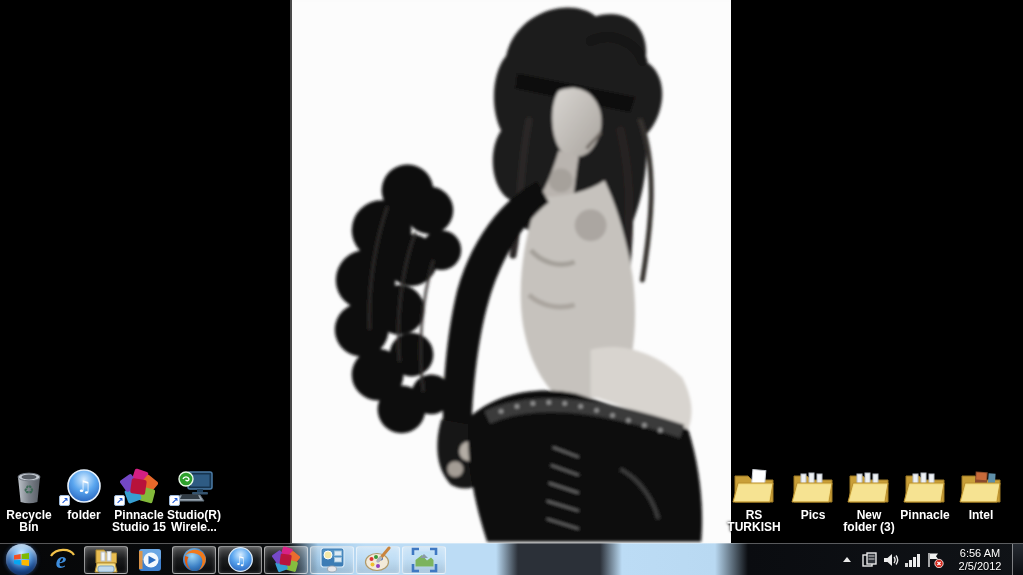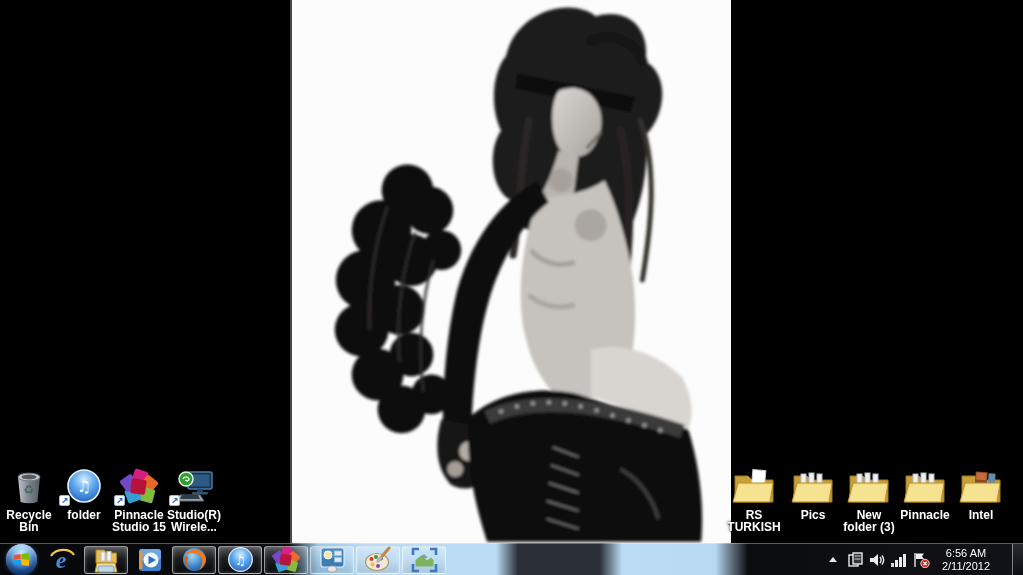--- a/index.html
+++ b/index.html
@@ -63,21 +63,21 @@
   .tray{
     margin-left:auto;display:flex;align-items:center;height:100%;
   }
   .tray-ic{display:flex;align-items:center;justify-content:center;width:18px;height:22px;margin:0 2px;}
   .hidden-arrow{
     width:0;height:0;border-left:4px solid transparent;border-right:4px solid transparent;
     border-bottom:5px solid #e9e9e9;
   }
   .clock{
     color:#fff;font-size:11px;line-height:13px;text-align:center;
-    margin:0 20px 0 8px;text-shadow:0 1px 1px #000;min-width:52px;
+    margin:0 6px 0 8px;text-shadow:0 1px 1px #000;min-width:52px;
   }
   .show-desktop{
     width:11px;height:100%;border-left:1px solid rgba(255,255,255,.45);
     background:linear-gradient(180deg,#262b32,#0b0d11);box-sizing:border-box;
   }
   svg{display:block;}
 </style>
 </head>
 <body>
 
@@ -469,17 +469,17 @@
     <div class="tray-ic">
       <svg width="17" height="16" viewBox="0 0 17 16">
         <path d="M2 1 V15" stroke="#e9e9e9" stroke-width="1.4"></path>
         <path d="M3 1.5 h8 l-2 2.8 2 2.8 h-8 Z" fill="#f0f0f0"></path>
         <circle cx="12" cy="11.5" r="4.2" fill="#d42a1e" stroke="#fff" stroke-width=".8"></circle>
         <path d="M10.4 9.9 L13.6 13.1 M13.6 9.9 L10.4 13.1" stroke="#fff" stroke-width="1.3"></path>
       </svg>
     </div>
     <div class="clock">
       <div>6:56 AM</div>
-      <div>2/11/2012</div>
+      <div>2/5/2012</div>
     </div>
     <div class="show-desktop"></div>
   </div>
 </div>
 
 </body></html>

